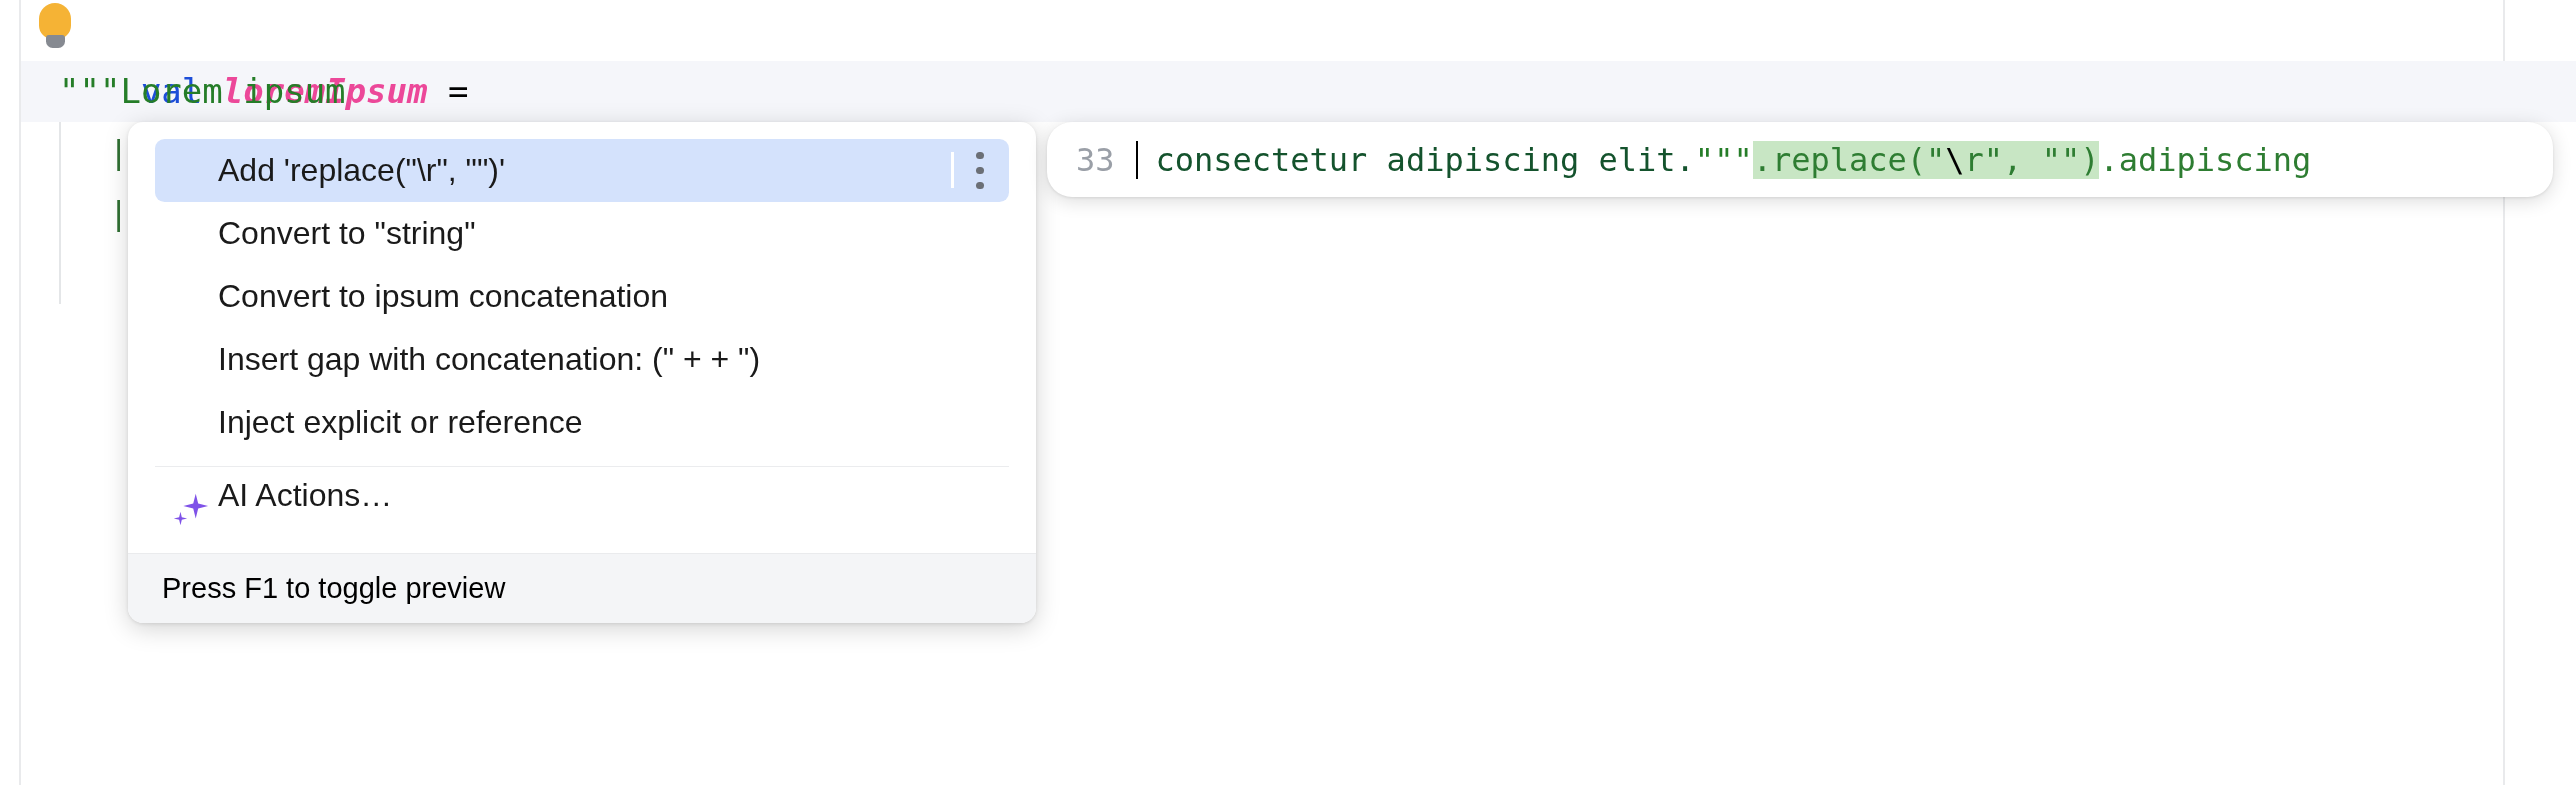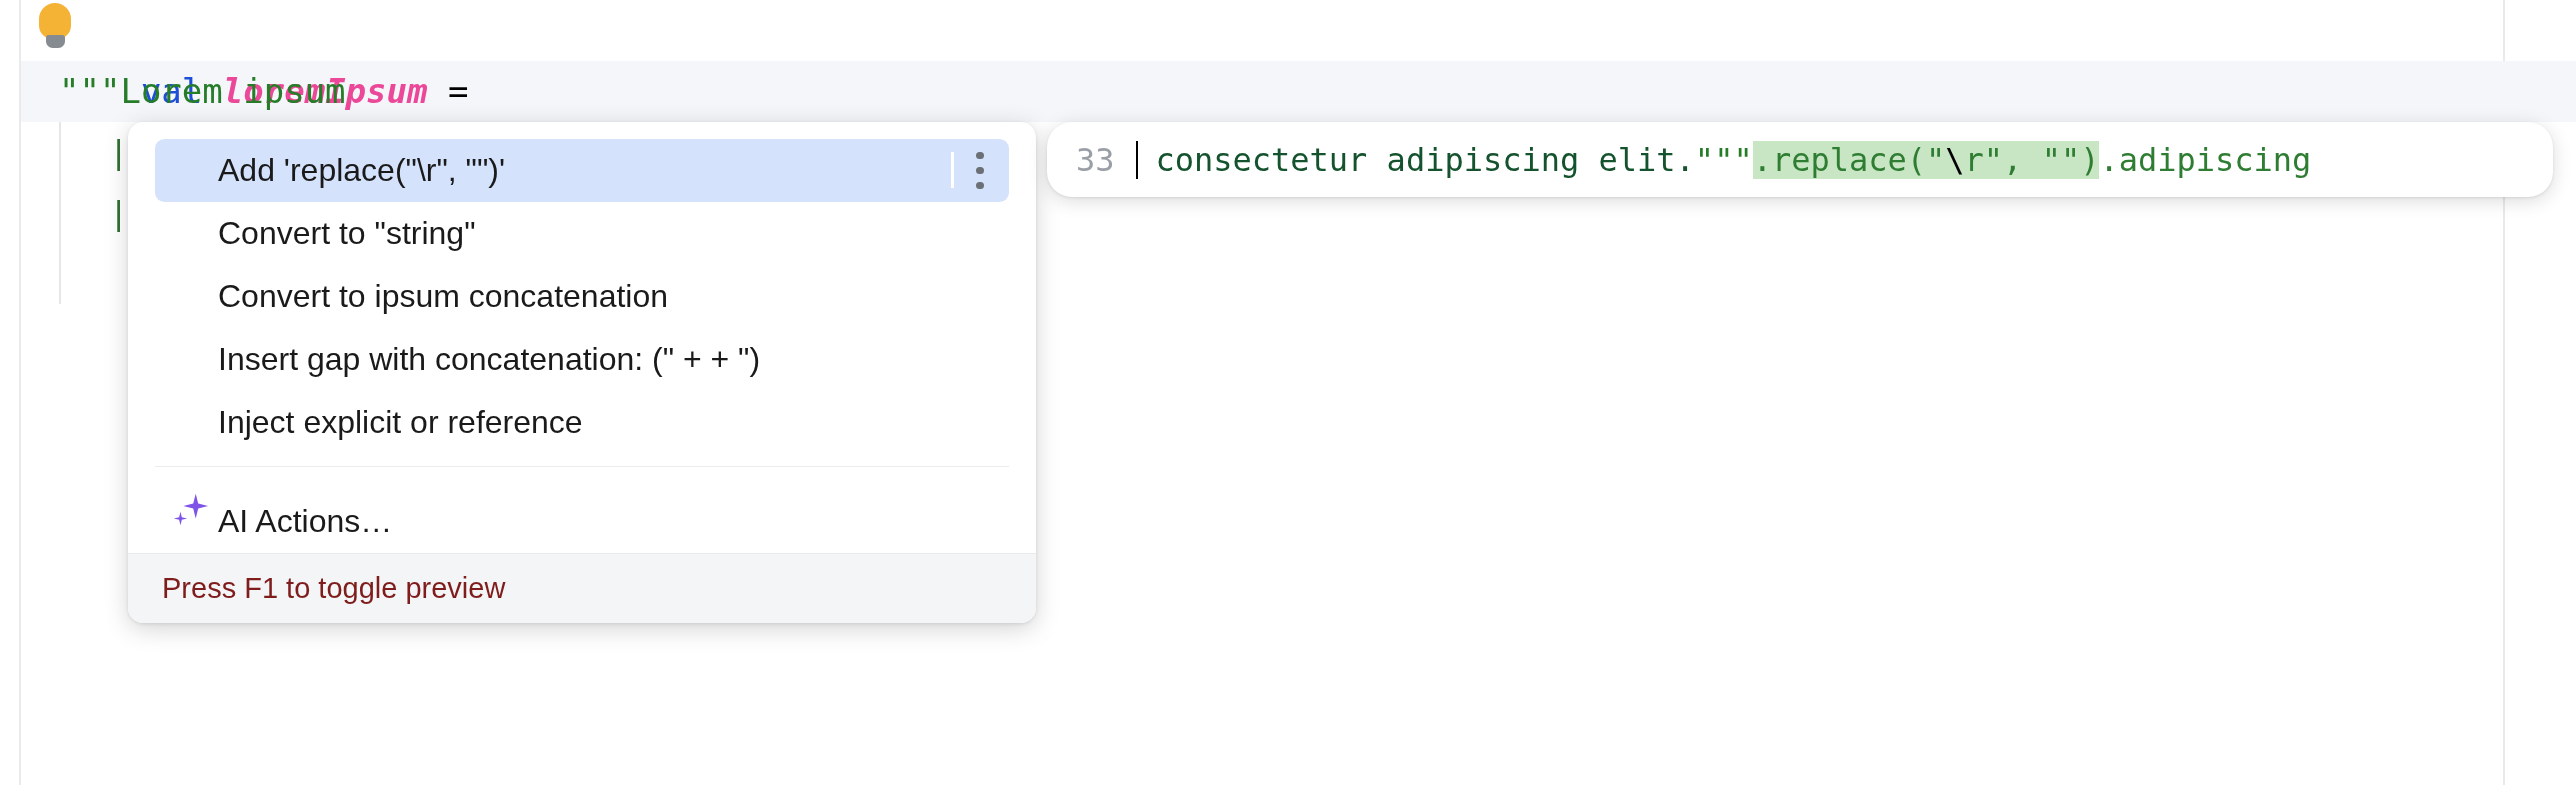--- a/index.html
+++ b/index.html
@@ -159,21 +159,21 @@
   .popup-divider {
     height: 1.9px;
     background: #ebecee;
     margin: 11.5px 27px 9.6px 27px;
   }
 
   .ai-item {
     position: relative;
     height: 63px;
     display: flex;
-    align-items: flex-end;
+    align-items: flex-start;
     margin: 0 27px;
     padding-left: 63px;
     border-radius: 9.6px;
     font-size: 32px;
     color: #1a1a1a;
     box-sizing: border-box;
   }
   .ai-icon {
     position: absolute;
     left: 15.3px;
@@ -184,21 +184,21 @@
   }
 
   .popup-footer {
     background: #f4f5f7;
     border-top: 1.9px solid #eaebed;
     height: 69px;
     display: flex;
     align-items: center;
     padding-left: 34px;
     font-size: 29px;
-    color: #7f1d1d;
+    color: #000000;
   }
 
   
   #preview-panel {
     position: absolute;
     left: 1047px;
     top: 122px;
     width: 1506px;
     height: 75px;
     background: #ffffff;

